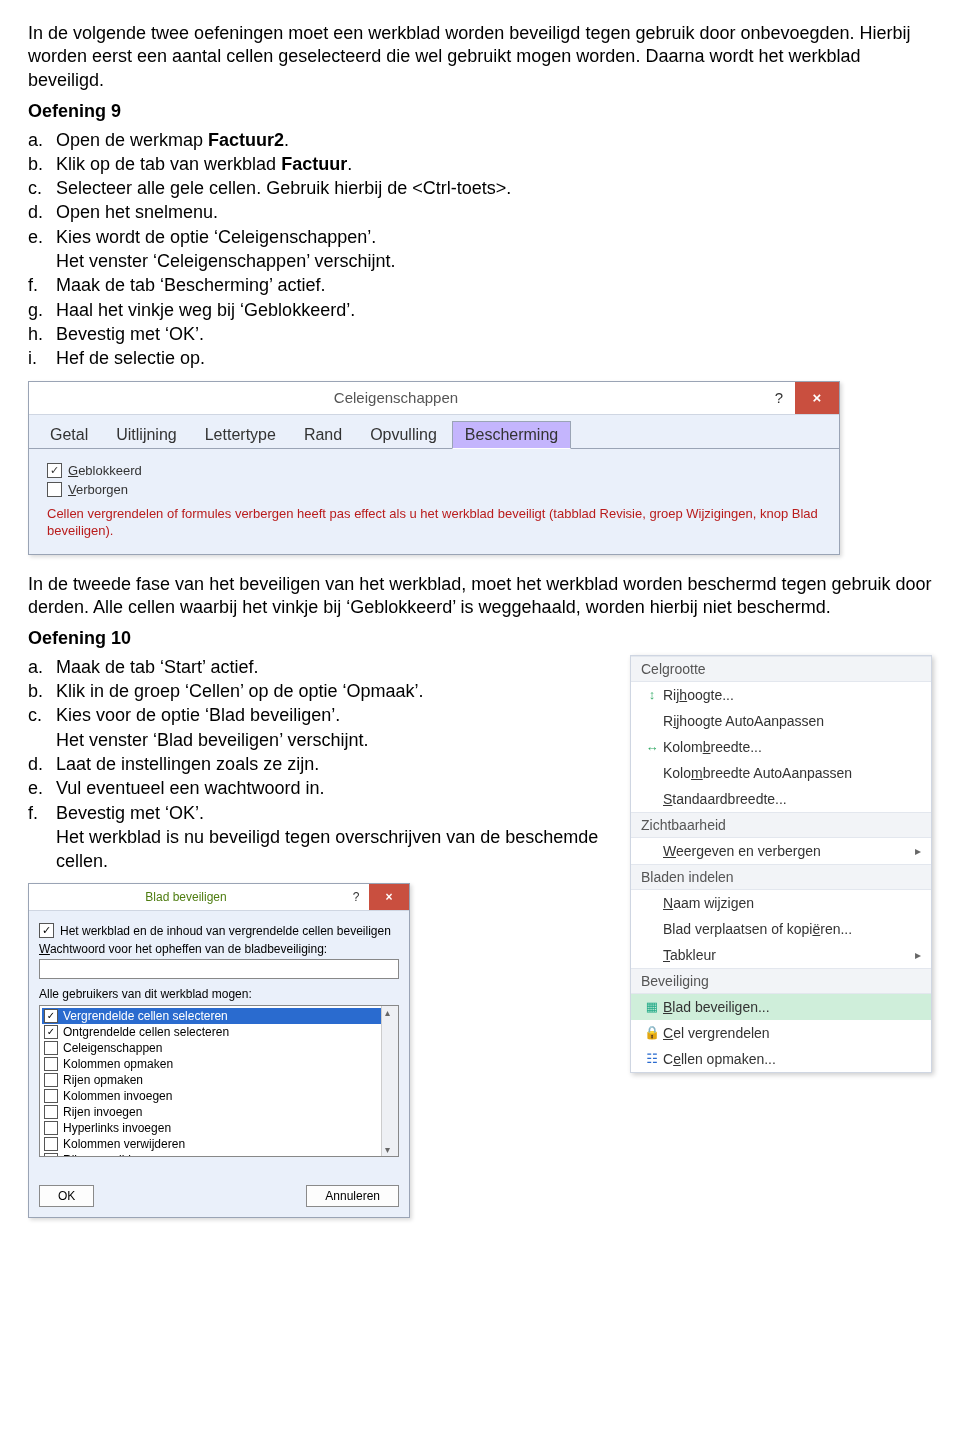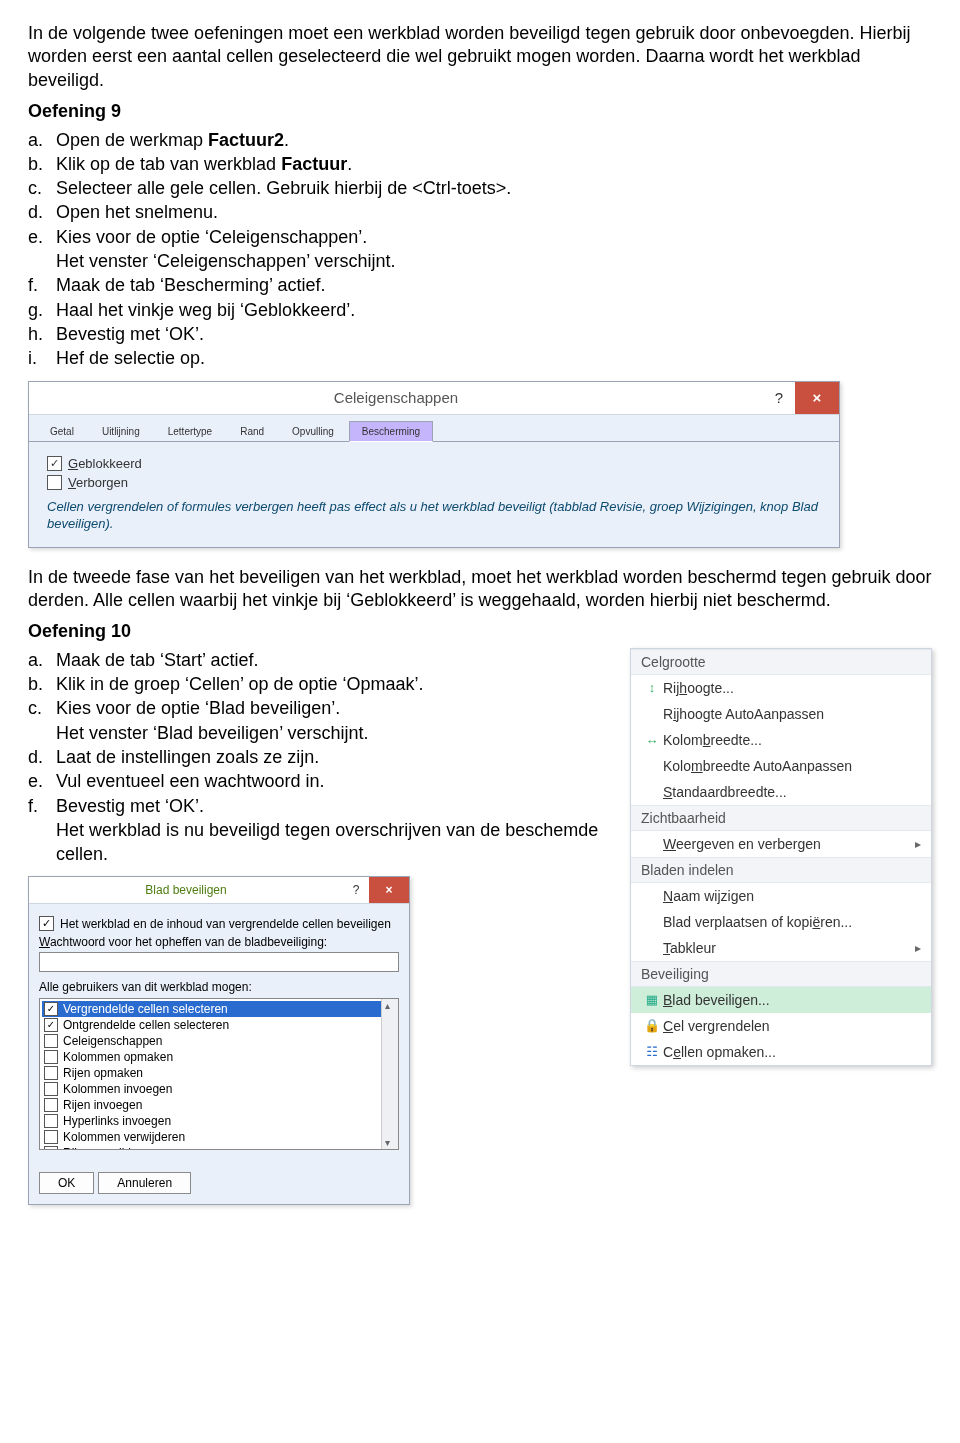--- a/index.html
+++ b/index.html
@@ -20,27 +20,27 @@
   .letter-list .lbl { width: 28px; flex: none; }
   .letter-list .txt { flex: 1; }
   .letter-list .sub { margin-left: 28px; line-height: 1.35; }
 
   
   .dlg-cel { width: 810px; border: 1px solid #9aa4b5; background: #eaf0fa; margin: 8px 0 18px 0; box-shadow: 2px 2px 4px rgba(0,0,0,.15); }
   .dlg-cel .titlebar { display:flex; align-items:center; height:32px; background:#fff; border-bottom:1px solid #cfd6e2; font-size:15px; }
   .dlg-cel .titlebar .t { flex:1; text-align:center; color:#555; }
   .dlg-cel .titlebar .help { width:32px; text-align:center; color:#333; }
   .dlg-cel .titlebar .close { width:44px; height:32px; background:#c94f3f; color:#fff; display:flex; align-items:center; justify-content:center; font-weight:bold; }
-  .dlg-cel .tabs { display:flex; padding:6px 8px 0 8px; background:#eaf0fa; font-size:10px; }
+  .dlg-cel .tabs { display:flex; padding:6px 8px 0 8px; background:#eaf0fa; font-size:16px; }
   .dlg-cel .tabs .tab { padding:4px 12px; border:1px solid transparent; color:#333; margin-right:2px; }
   .dlg-cel .tabs .tab.sel { background:#c4b5fd; border:1px solid #9aa4b5; border-bottom:1px solid #fff; }
   .dlg-cel .body { background:#eaf0fa; padding:10px 18px 14px 18px; border-top:1px solid #9aa4b5; margin-top:-1px; font-size:13px; color:#333; }
   .chk { display:flex; align-items:center; margin:4px 0; }
   .chk .box { width:13px; height:13px; border:1px solid #555; background:#fff; margin-right:6px; display:flex; align-items:center; justify-content:center; font-size:11px; line-height:1; }
-  .dlg-cel .note { margin-top:8px; color:#0c4a6e; line-height:1.35;font-style:italic; }
+  .dlg-cel .note { margin-top:8px; color:#b91c1c; line-height:1.35; }
 
   .two-col { display:flex; align-items:flex-start; }
   .two-col .left { flex:1; padding-right:14px; }
 
   
   .menu { width:300px; border:1px solid #cfd6e2; background:#fff; font-size:14px; color:#333; box-shadow:2px 2px 5px rgba(0,0,0,.2); }
   .menu .section { background:#f2f4f7; padding:4px 10px; color:#555; border-bottom:1px solid #e3e7ee; border-top:1px solid #e3e7ee; }
   .menu .item { display:flex; align-items:center; padding:5px 10px 5px 10px; }
   .menu .item.hl { background:#cfeeda; }
   .menu .item .ic { width:22px; flex:none; text-align:center; font-size:13px; color:#3a6; }
@@ -56,21 +56,21 @@
   .dlg-bev .body { padding:8px 10px 10px 10px; }
   .dlg-bev .pw { width:100%; box-sizing:border-box; height:20px; border:1px solid #888; background:#fff; margin:3px 0 8px 0; padding:0 3px; font-size:12px; }
   .dlg-bev .listbox { border:1px solid #888; background:#fff; height:150px; overflow:hidden; position:relative; }
   .dlg-bev .listbox .inner { padding:2px 2px; }
   .dlg-bev .listbox .row { display:flex; align-items:center; padding:1px 2px; }
   .dlg-bev .listbox .row.sel { background:#2a6bcf; color:#fff; }
   .dlg-bev .listbox .row .box { width:12px; height:12px; border:1px solid #555; background:#fff; margin-right:5px; display:flex; align-items:center; justify-content:center; font-size:10px; line-height:1; color:#000; }
   .dlg-bev .listbox .sb { position:absolute; right:0; top:0; bottom:0; width:16px; background:#eef0f4; border-left:1px solid #ccc; }
   .dlg-bev .listbox .sb::before { content:"▴"; position:absolute; top:1px; left:3px; font-size:10px; color:#666; }
   .dlg-bev .listbox .sb::after { content:"▾"; position:absolute; bottom:1px; left:3px; font-size:10px; color:#666; }
-  .dlg-bev .btns { display:flex; justify-content:flex-start; gap:4px; margin-top:22px; }
+  .dlg-bev .btns { display:flex; justify-content:space-between; gap:4px; margin-top:28px; }
   .dlg-bev .btn { border:1px solid #8a8a8a; background:#fdfdfd; padding:3px 18px; font-size:12px; }
   .under { text-decoration: underline; }
 </style>
 </head>
 <body>
 
 <p>In de volgende twee oefeningen moet een werkblad worden beveiligd tegen gebruik door onbevoegden. Hierbij worden eerst een aantal cellen geselecteerd die wel gebruikt mogen worden. Daarna wordt het werkblad beveiligd.</p>
 
 <p class="oefening-title">Oefening 9</p>
 <div class="letter-list">
@@ -89,21 +89,21 @@
   <div class="row">
       <span class="lbl">c.</span>
       <span class="txt">Selecteer alle gele cellen. Gebruik hierbij de &lt;Ctrl-toets&gt;.</span>
     </div>
   <div class="row">
       <span class="lbl">d.</span>
       <span class="txt">Open het snelmenu.</span>
     </div>
   <div class="row">
       <span class="lbl">e.</span>
-      <span class="txt">Kies voor de optie ‘Celeigenschappen’.</span>
+      <span class="txt">Kies wordt de optie ‘Celeigenschappen’.</span>
     </div>
   <div class="sub">Het venster ‘Celeigenschappen’ verschijnt.</div>
   <div class="row">
       <span class="lbl">f.</span>
       <span class="txt">Maak de tab ‘Bescherming’ actief.</span>
     </div>
   <div class="row">
       <span class="lbl">g.</span>
       <span class="txt">Haal het vinkje weg bij ‘Geblokkeerd’.</span>
     </div>

